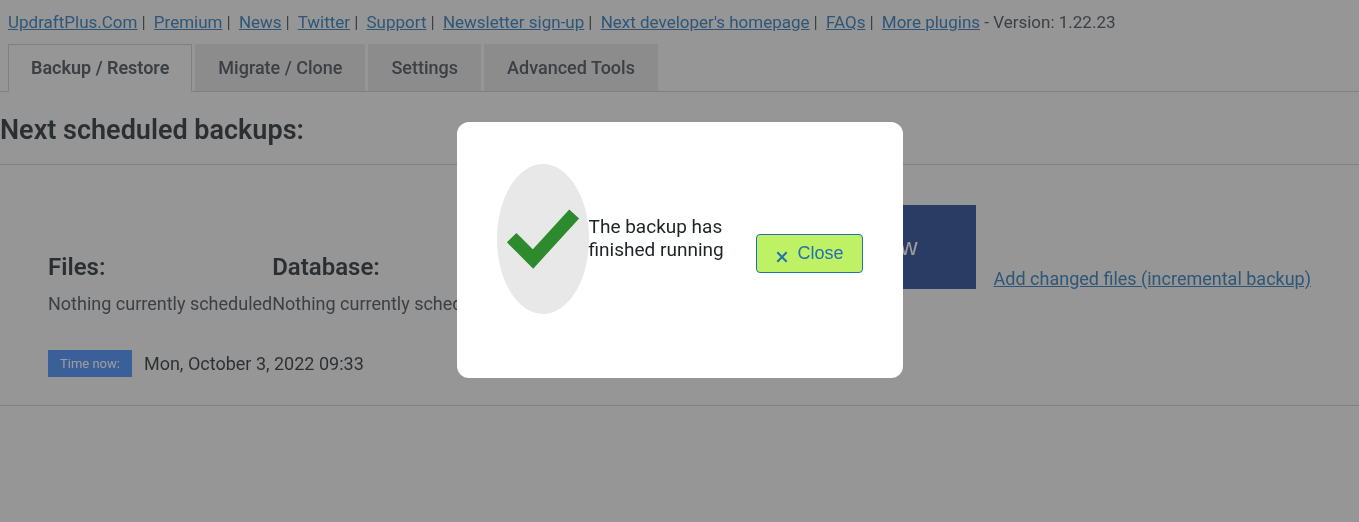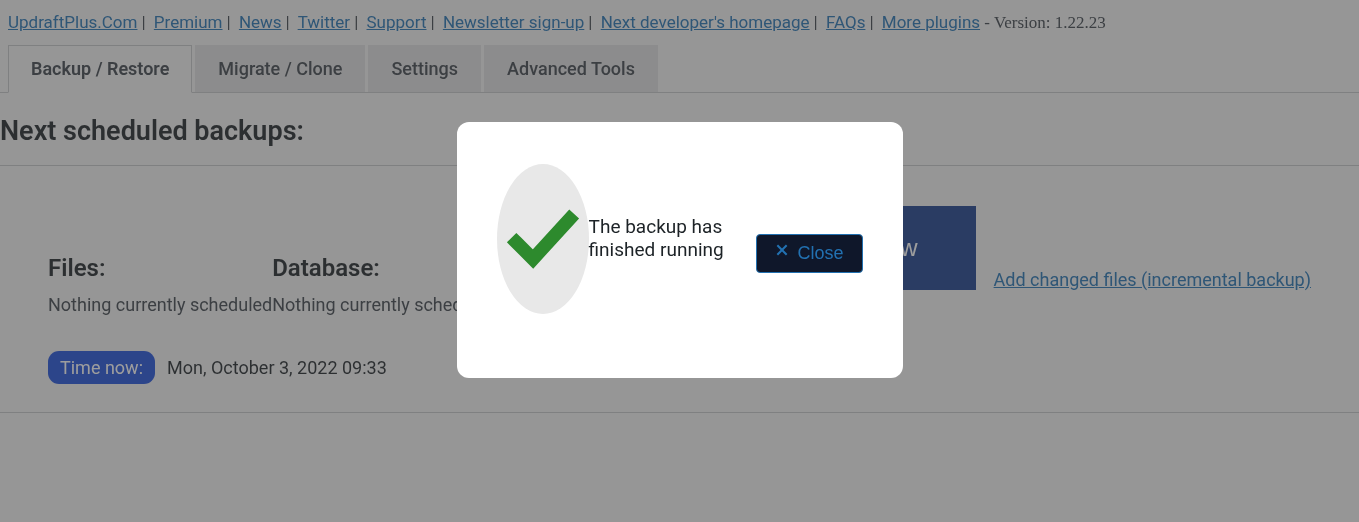--- a/index.html
+++ b/index.html
@@ -23,21 +23,20 @@
     .top-links a {
       color: #2271b1;
       text-decoration: underline;
     }
     .top-links span.sep {
       color: #3c434a;
       margin: 0 4px;
     }
     .top-links span.version {
       color: #3c434a;
-      font-family: Liberation Serif, serif;
     }
     .tabs {
       display: flex;
       gap: 3px;
       padding: 0 8px;
       border-bottom: 1px solid #c3c4c7;
     }
     .tab {
       background: #dcdcde;
       color: #3c434a;
@@ -82,25 +81,24 @@
       font-size: 18px;
       color: #3c434a;
     }
     .time-row {
       margin-top: 36px;
       display: flex;
       align-items: center;
       gap: 12px;
     }
     .time-label {
-      background: #1d4ed8;
+      background: #3b82f6;
       color: #fff;
       padding: 6px 12px;
-      font-size: 18px;
-      border-radius: 11px;
+      font-size: 13px;
     }
     .time-value {
       font-size: 18px;
       color: #1d2327;
     }
     .backup-actions {
       display: flex;
       flex-direction: row;
       align-items: flex-end;
       gap: 18px;
@@ -150,29 +148,29 @@
     .check-circle svg {
       width: 80px;
       height: 80px;
     }
     .modal-text {
       font-size: 19px;
       color: #1d2327;
       margin-bottom: 30px;
     }
     .close-btn {
-      background: #0f172a;
+      background: #bef264;
       border: 1px solid #2271b1;
       border-radius: 4px;
       padding: 8px 18px;
       font-size: 18px;
       color: #2271b1;
       cursor: pointer;
       display: flex;
-      align-items: flex-start;
+      align-items: flex-end;
       gap: 8px;
     }
     .close-btn svg {
       width: 14px;
       height: 14px;
     }
   </style>
 </head>
 <body>
 

